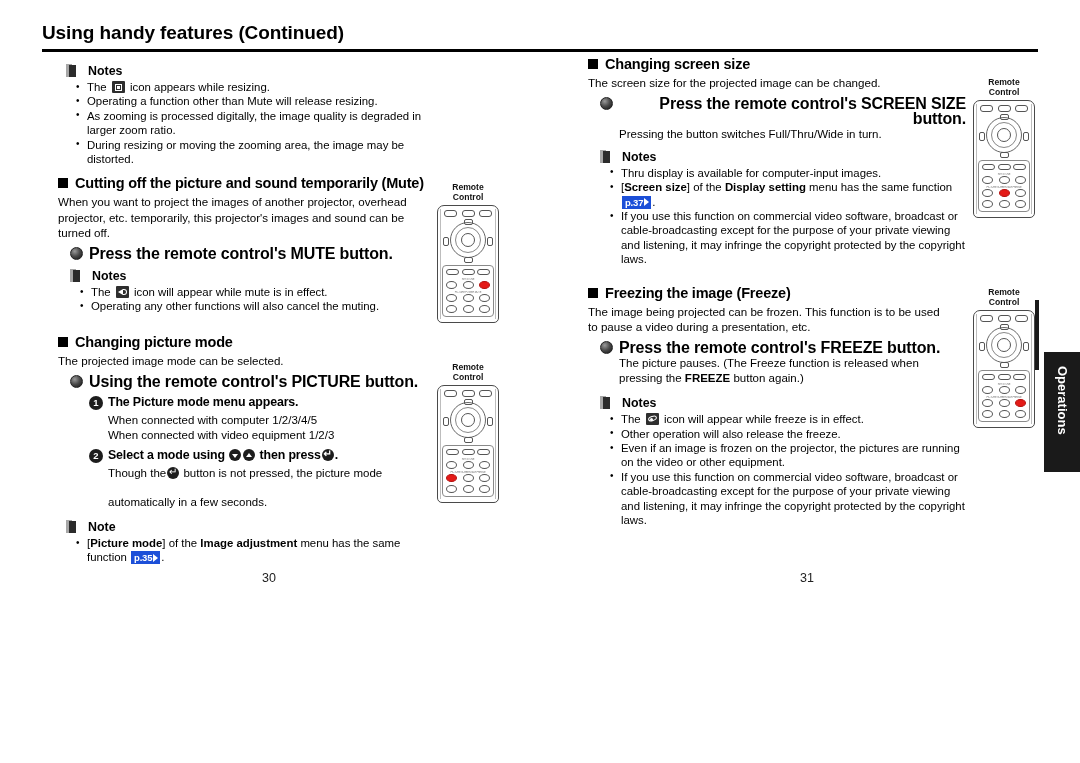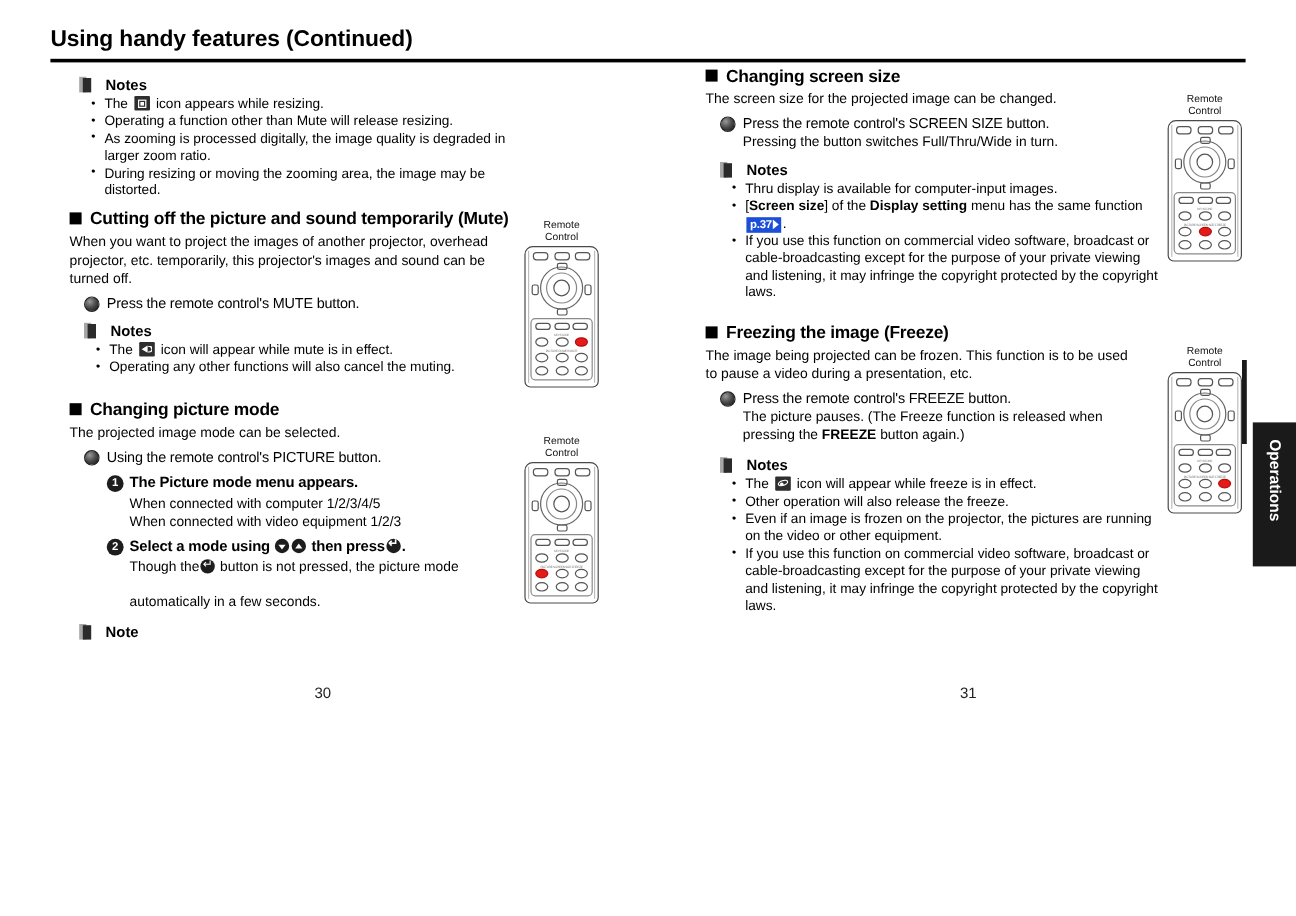--- a/index.html
+++ b/index.html
@@ -88,24 +88,25 @@
   .step-bullet {
     width: 13px; height: 13px;
     border-radius: 50%;
     flex: 0 0 auto;
     margin-top: 1px;
     background: radial-gradient(circle at 34% 30%, #9a9a9a 0%, #4a4a4a 48%, #111 100%);
     border: 1px solid #222;
     box-sizing: border-box;
   }
   .step-text {
-    font-size: 12px;
-    font-weight: normal;
+    font-size: 16px;
+    font-weight: bold;
     line-height: 15px;
     letter-spacing: -0.15px;
+    text-align: right;
   }
   .sub-para {
     font-size: 11.5px;
     line-height: 14.6px;
     margin: 1px 0 0 31px;
   }
 
   .numstep {
     display: flex;
     align-items: flex-start;
@@ -309,21 +310,21 @@
   }
 
   
   .remote-fig {
     position: absolute;
     width: 72px;
     text-align: center;
   }
   .remote-label {
     font-size: 8.6px;
-    font-weight: normal;
+    font-weight: bold;
     line-height: 10px;
     color: #111;
     margin-bottom: 3px;
     white-space: pre-line;
   }
   .remote-body {
     width: 62px;
     margin: 0 auto;
     border: 1px solid #4a4a4a;
     border-radius: 7px 7px 5px 5px;
@@ -575,20 +576,29 @@
       <span>automatically in a few seconds.</span>
     </div>
 
     <div class="notes-head nl" style="margin-top:10px">
       <span class="note-icon">
           <i class="back"></i>
           <i class="front"></i>
         </span>
       <span>Note</span>
     </div>
+    <ul class="notes" style="margin-left:18px">
+      <li>
+        <span>[</span><span class="b">Picture mode</span><span>] of the</span>
+        <span class="b">Image adjustment</span>
+        <span>menu has the same</span><br>
+        <span>function</span>
+        <span class="pgref">p.35</span><span>.</span>
+      </li>
+    </ul>
   </div>
 
   <div class="col-right">
 
     <div class="sec-head">
       <span class="sq-bullet"></span>
       <span>Changing screen size</span>
     </div>
     <div class="para">The screen size for the projected image can be changed.</div>
 

